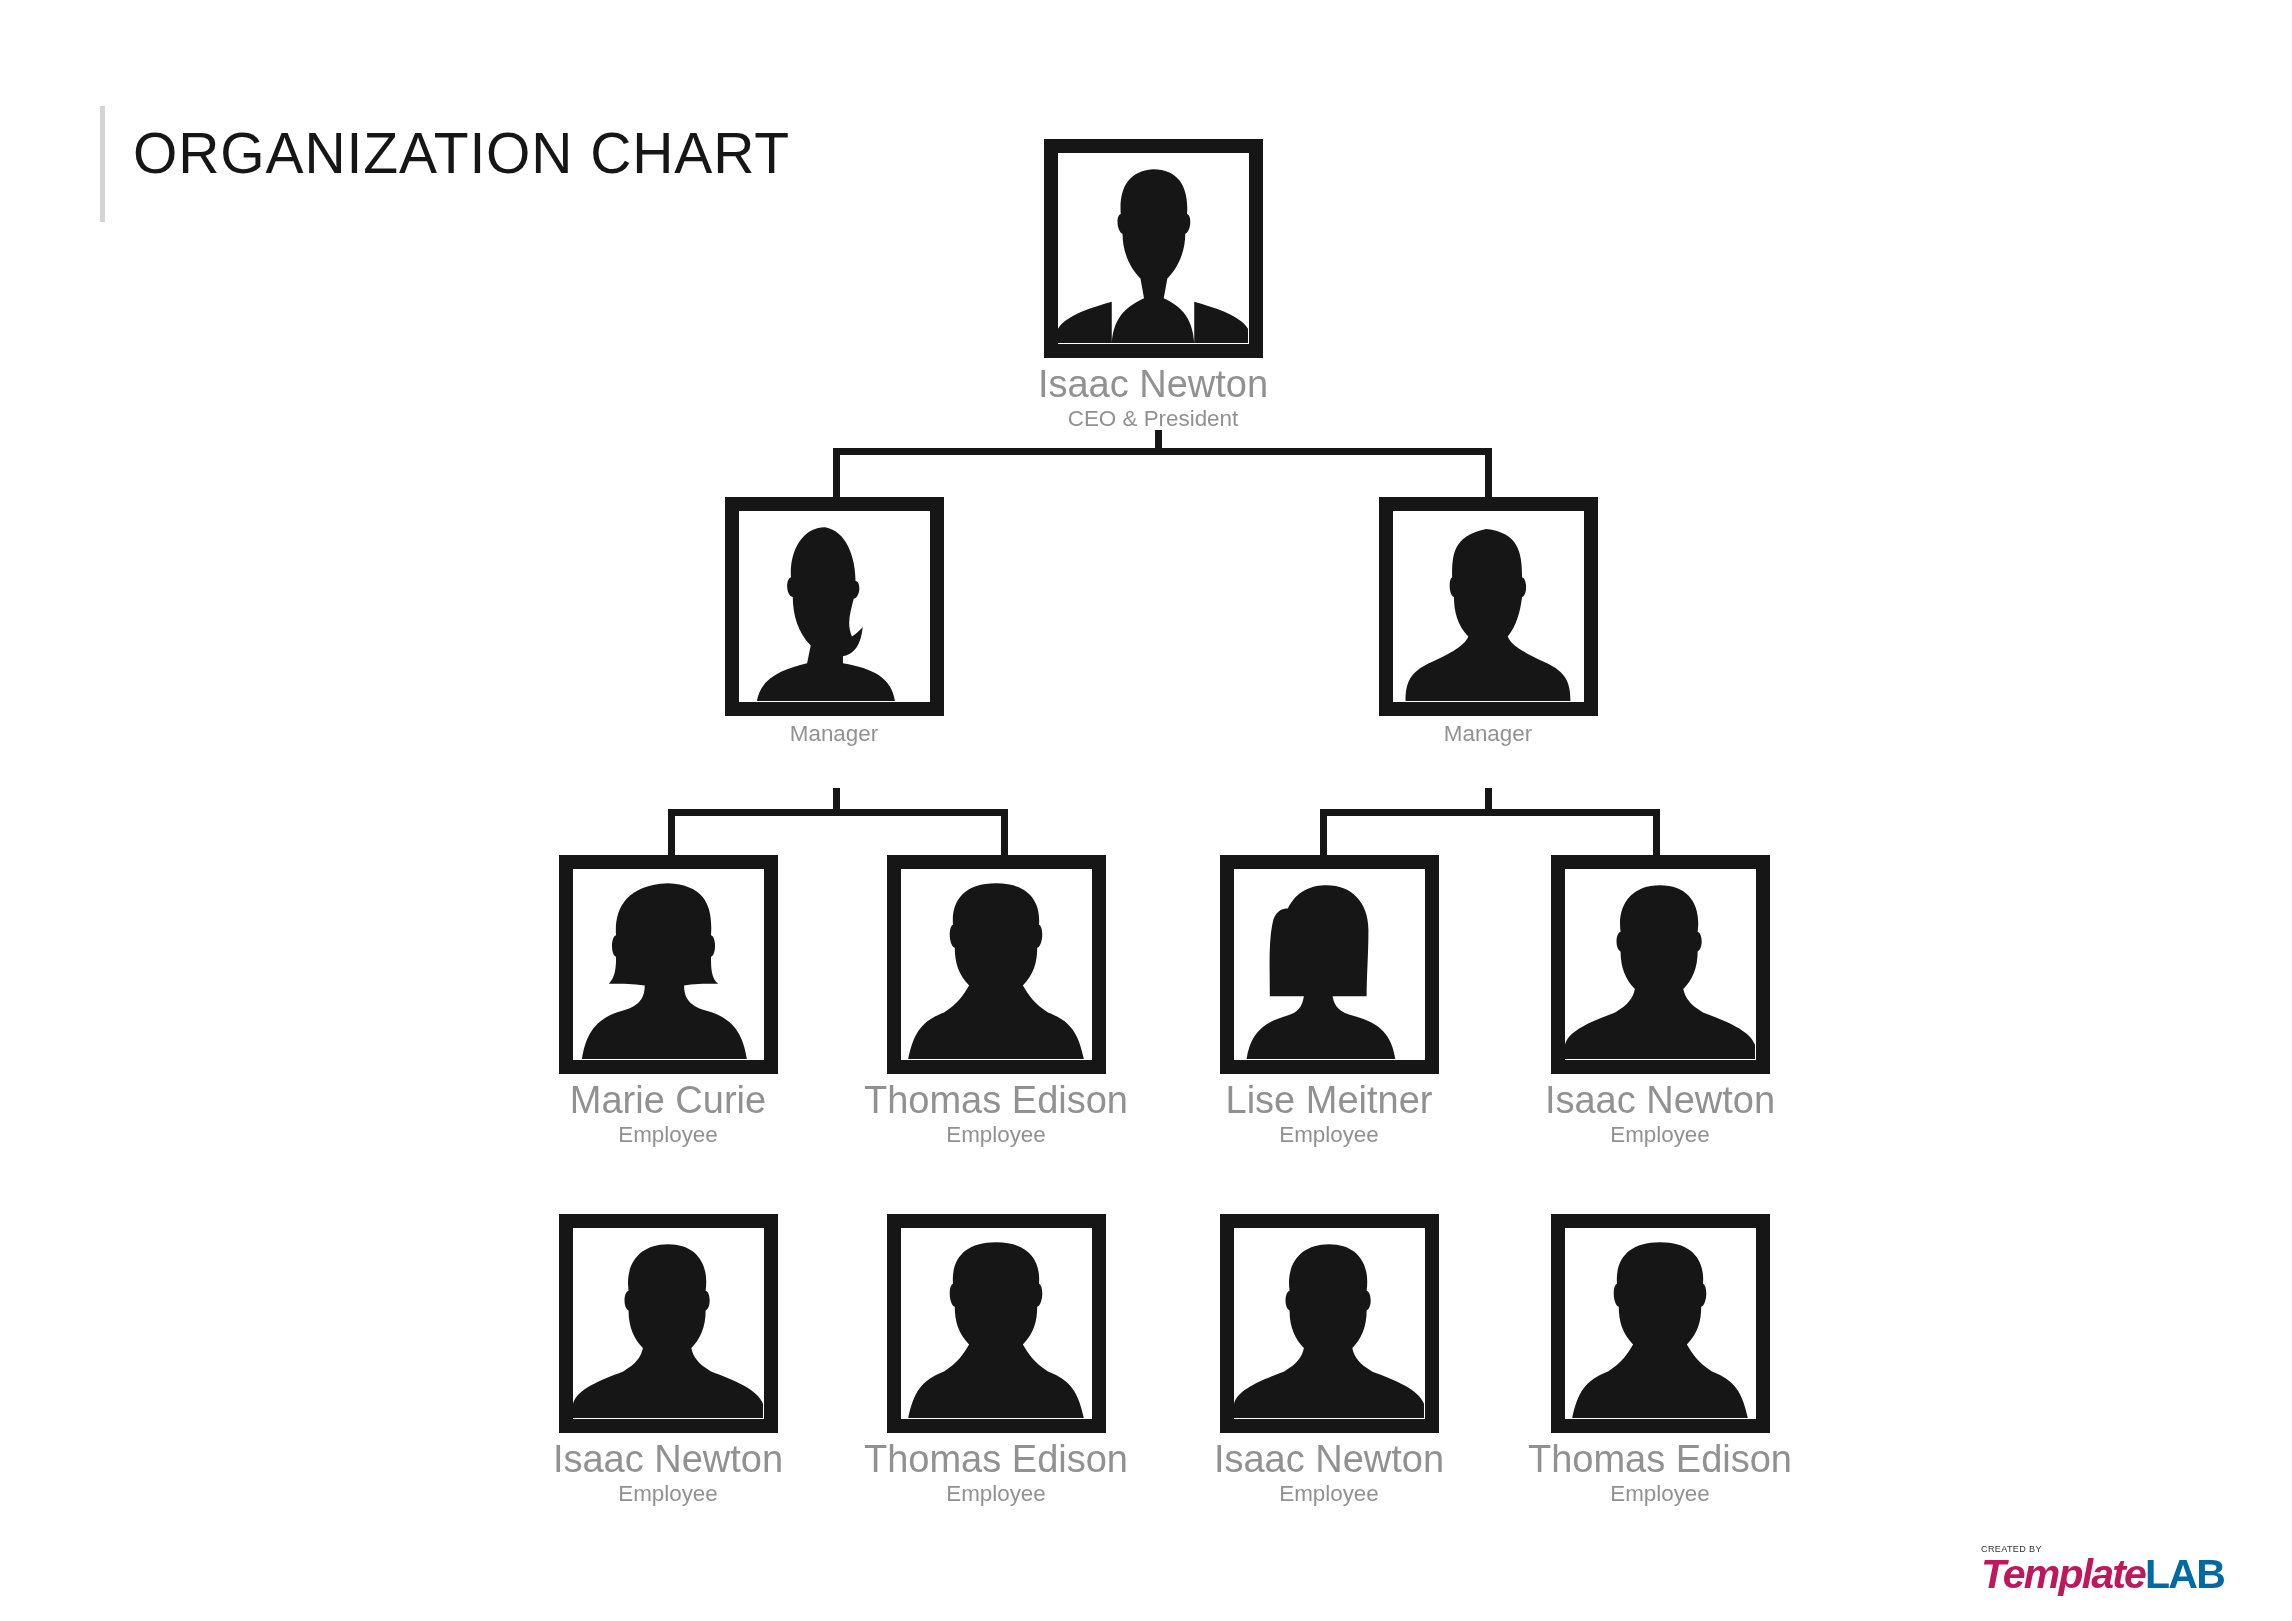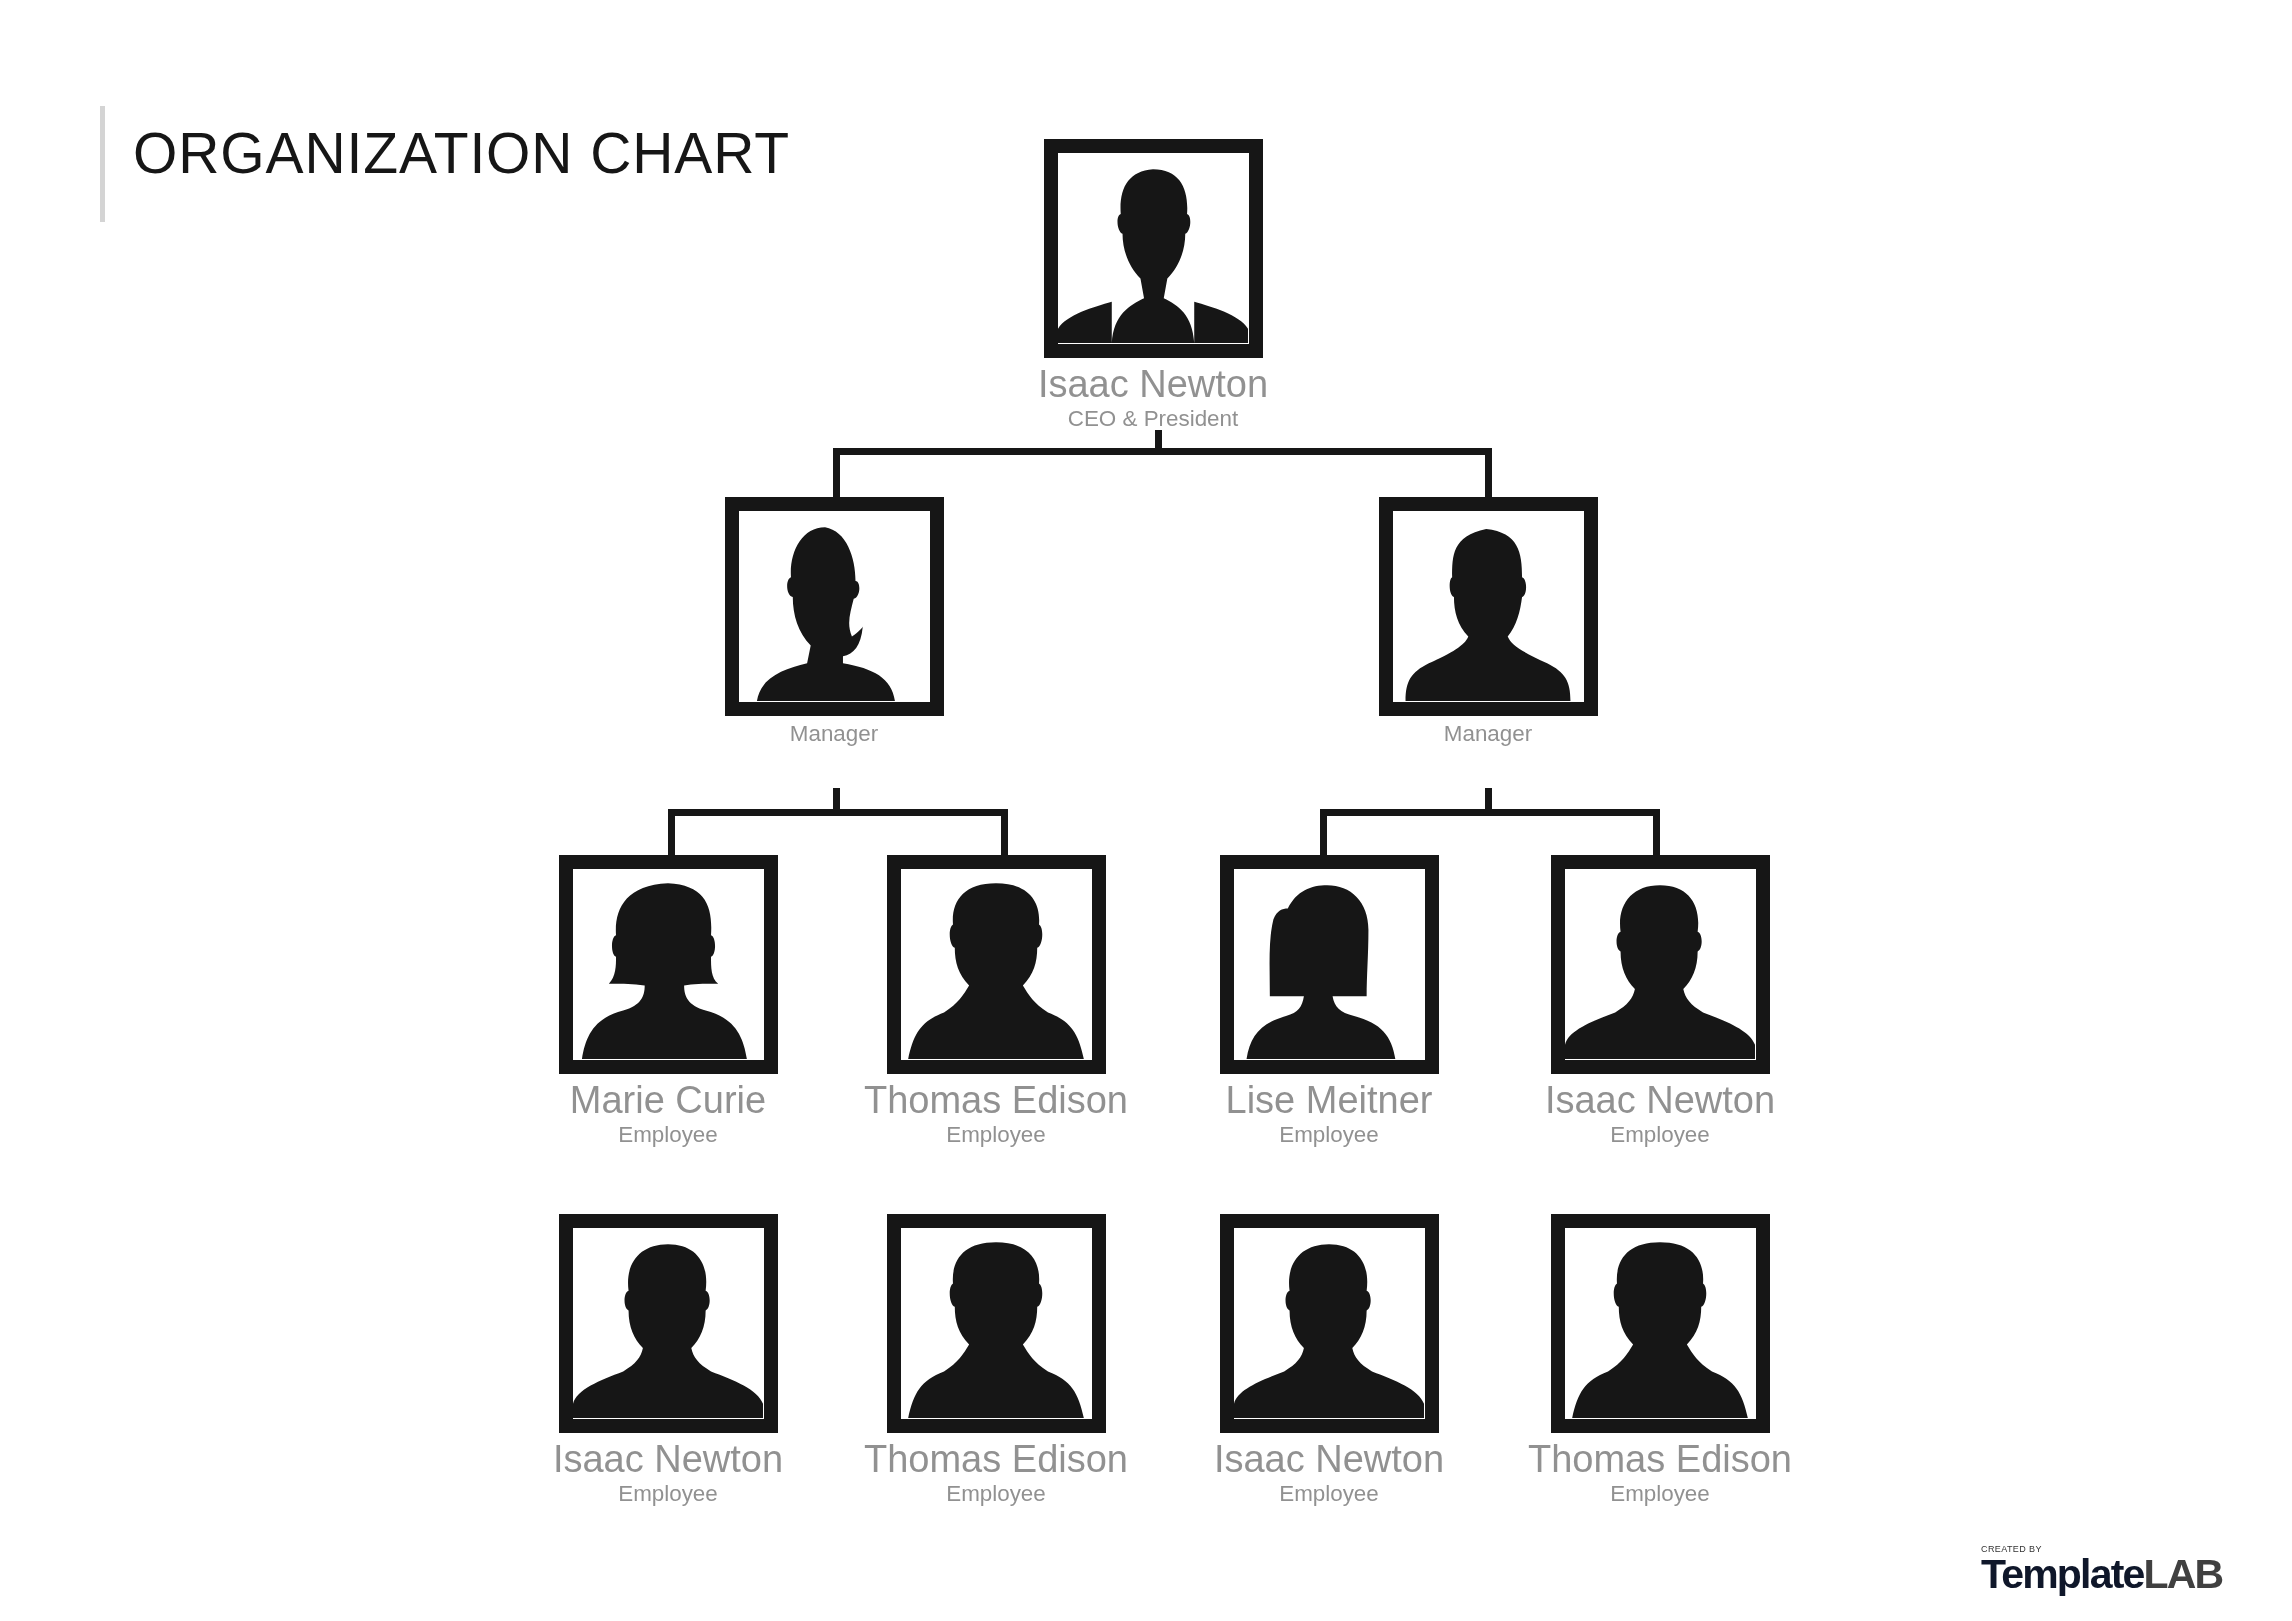--- a/index.html
+++ b/index.html
@@ -9,22 +9,22 @@
   .line { position:absolute; background:#161616; }
   .node { position:absolute; width:219px; }
   .photo { position:absolute; left:0; top:0; width:219px; height:219px; box-sizing:border-box; border:14.3px solid #161616; background:#ffffff; overflow:hidden; }
   .photo svg { position:absolute; left:0; top:0; width:190px; height:190px; }
   .label { position:absolute; top:224px; left:-90px; width:398px; text-align:center; color:#919191; }
   .name { font-size:38px; line-height:43px; display:block; }
   .role { font-size:22.4px; line-height:25px; display:block; }
   .logo { position:absolute; left:1981px; top:1544px; }
   .logo .created { font-size:9px; font-weight:normal; color:#333; letter-spacing:0.4px; display:block; }
   .logo .brand { font-size:41px; font-weight:bold; letter-spacing:-1.8px; line-height:1; }
-  .logo .brand .t { color:#0f172a; }
-  .logo .brand .l { color:#404040; }
+  .logo .brand .t { color:#be185d;font-style:italic; }
+  .logo .brand .l { color:#0369a1; }
 </style>
 </head>
 <body>
 
 <div class="title-bar"></div>
 <div class="title">ORGANIZATION CHART</div>
 
 <div class="line" style="left:1155px; top:430px; width:7.2px; height:23px;"></div>
 <div class="line" style="left:833px; top:448px; width:659px; height:7.2px;"></div>
 <div class="line" style="left:833px; top:448px; width:7.2px; height:50px;"></div>

